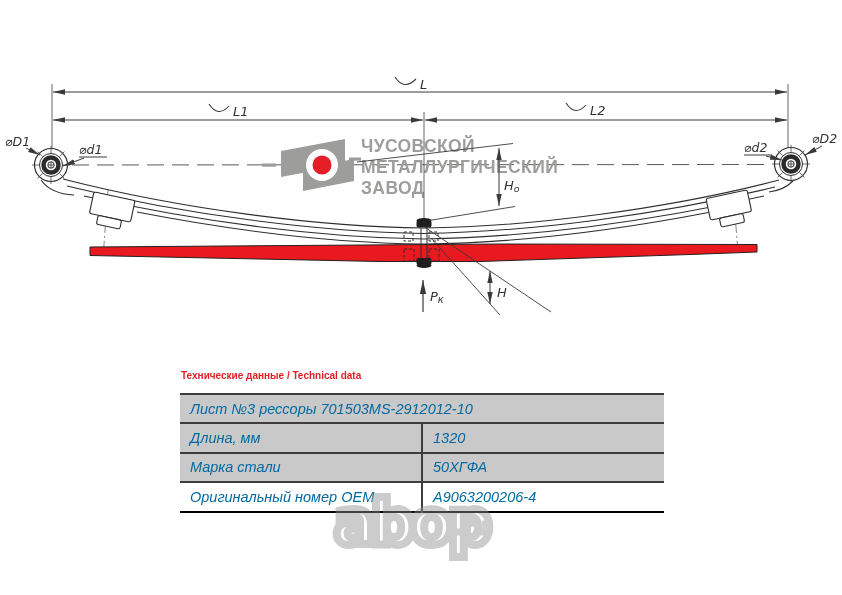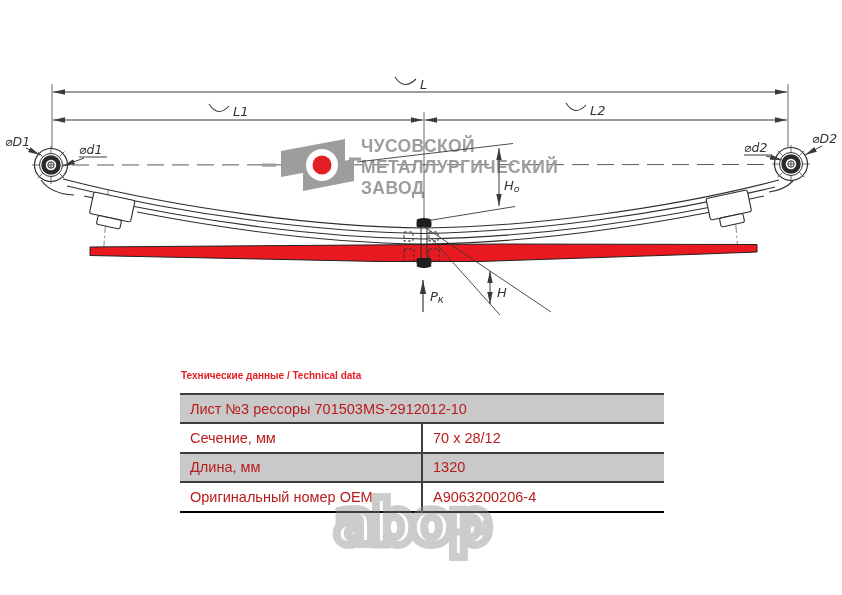--- a/index.html
+++ b/index.html
@@ -8,22 +8,22 @@
   svg{display:block;}
   .drawing-svg{position:absolute;left:0;top:0;}
   .dim-label{font-family:"DejaVu Sans", sans-serif;font-style:italic;font-size:13px;fill:#333;}
   .dim-label-sm{font-family:"DejaVu Sans", sans-serif;font-style:italic;font-size:12.5px;fill:#333;}
   .logo-text{font-family:"Liberation Sans", sans-serif;font-weight:bold;font-size:17.5px;
              fill:#9d9d9c;letter-spacing:.4px;}
   
   .tech{position:absolute;left:180px;top:366px;width:484px;}
   .tech-title{color:#e31e24;font-weight:bold;font-size:10px;line-height:20px;margin:0 0 7px 1px;}
   table.tech-table{border-collapse:collapse;width:484px;table-layout:fixed;}
-  table.tech-table td{height:27.4px;font-size:14.5px;color:#b91c1c;padding:0 8px 0 10px;
-                      vertical-align:middle;}
+  table.tech-table td{height:27.4px;font-size:14.5px;color:#0369a1;padding:0 8px 0 10px;
+                      vertical-align:middle;font-style:italic;}
   table.tech-table tr{border-top:2px solid #3d3d3d;}
   table.tech-table tr.last{border-bottom:2px solid #000000;}
   td.gray{background:#c9c9c9;}
   td.val{border-left:2px solid #3d3d3d;}
   .col-label{width:238px;}
   
   .watermark{position:absolute;left:330px;top:490px;pointer-events:none;}
 </style>
 </head>
 <body>
@@ -201,26 +201,26 @@
   </svg>
 
   <div class="tech">
     <div class="tech-title">Технические данные / Technical data</div>
     <table class="tech-table">
       <tbody>
           <tr>
         <td class="gray" colspan="2">Лист №3 рессоры 701503MS-2912012-10</td>
       </tr>
       <tr>
-        <td class="col-label">Сечение, мм</td>
-        <td class="val">70 x 28/12</td>
-      </tr>
-      <tr>
         <td class="col-label gray">Длина, мм</td>
         <td class="val gray">1320</td>
+      </tr>
+      <tr>
+        <td class="col-label gray">Марка стали</td>
+        <td class="val gray">50ХГФА</td>
       </tr>
       <tr class="last">
         <td class="col-label">Оригинальный номер OEM</td>
         <td class="val">A9063200206-4</td>
       </tr>
     </tbody>
       </table>
   </div>
 
   <svg class="watermark" width="200" height="75" viewBox="0 0 200 75" opacity="0.45">

